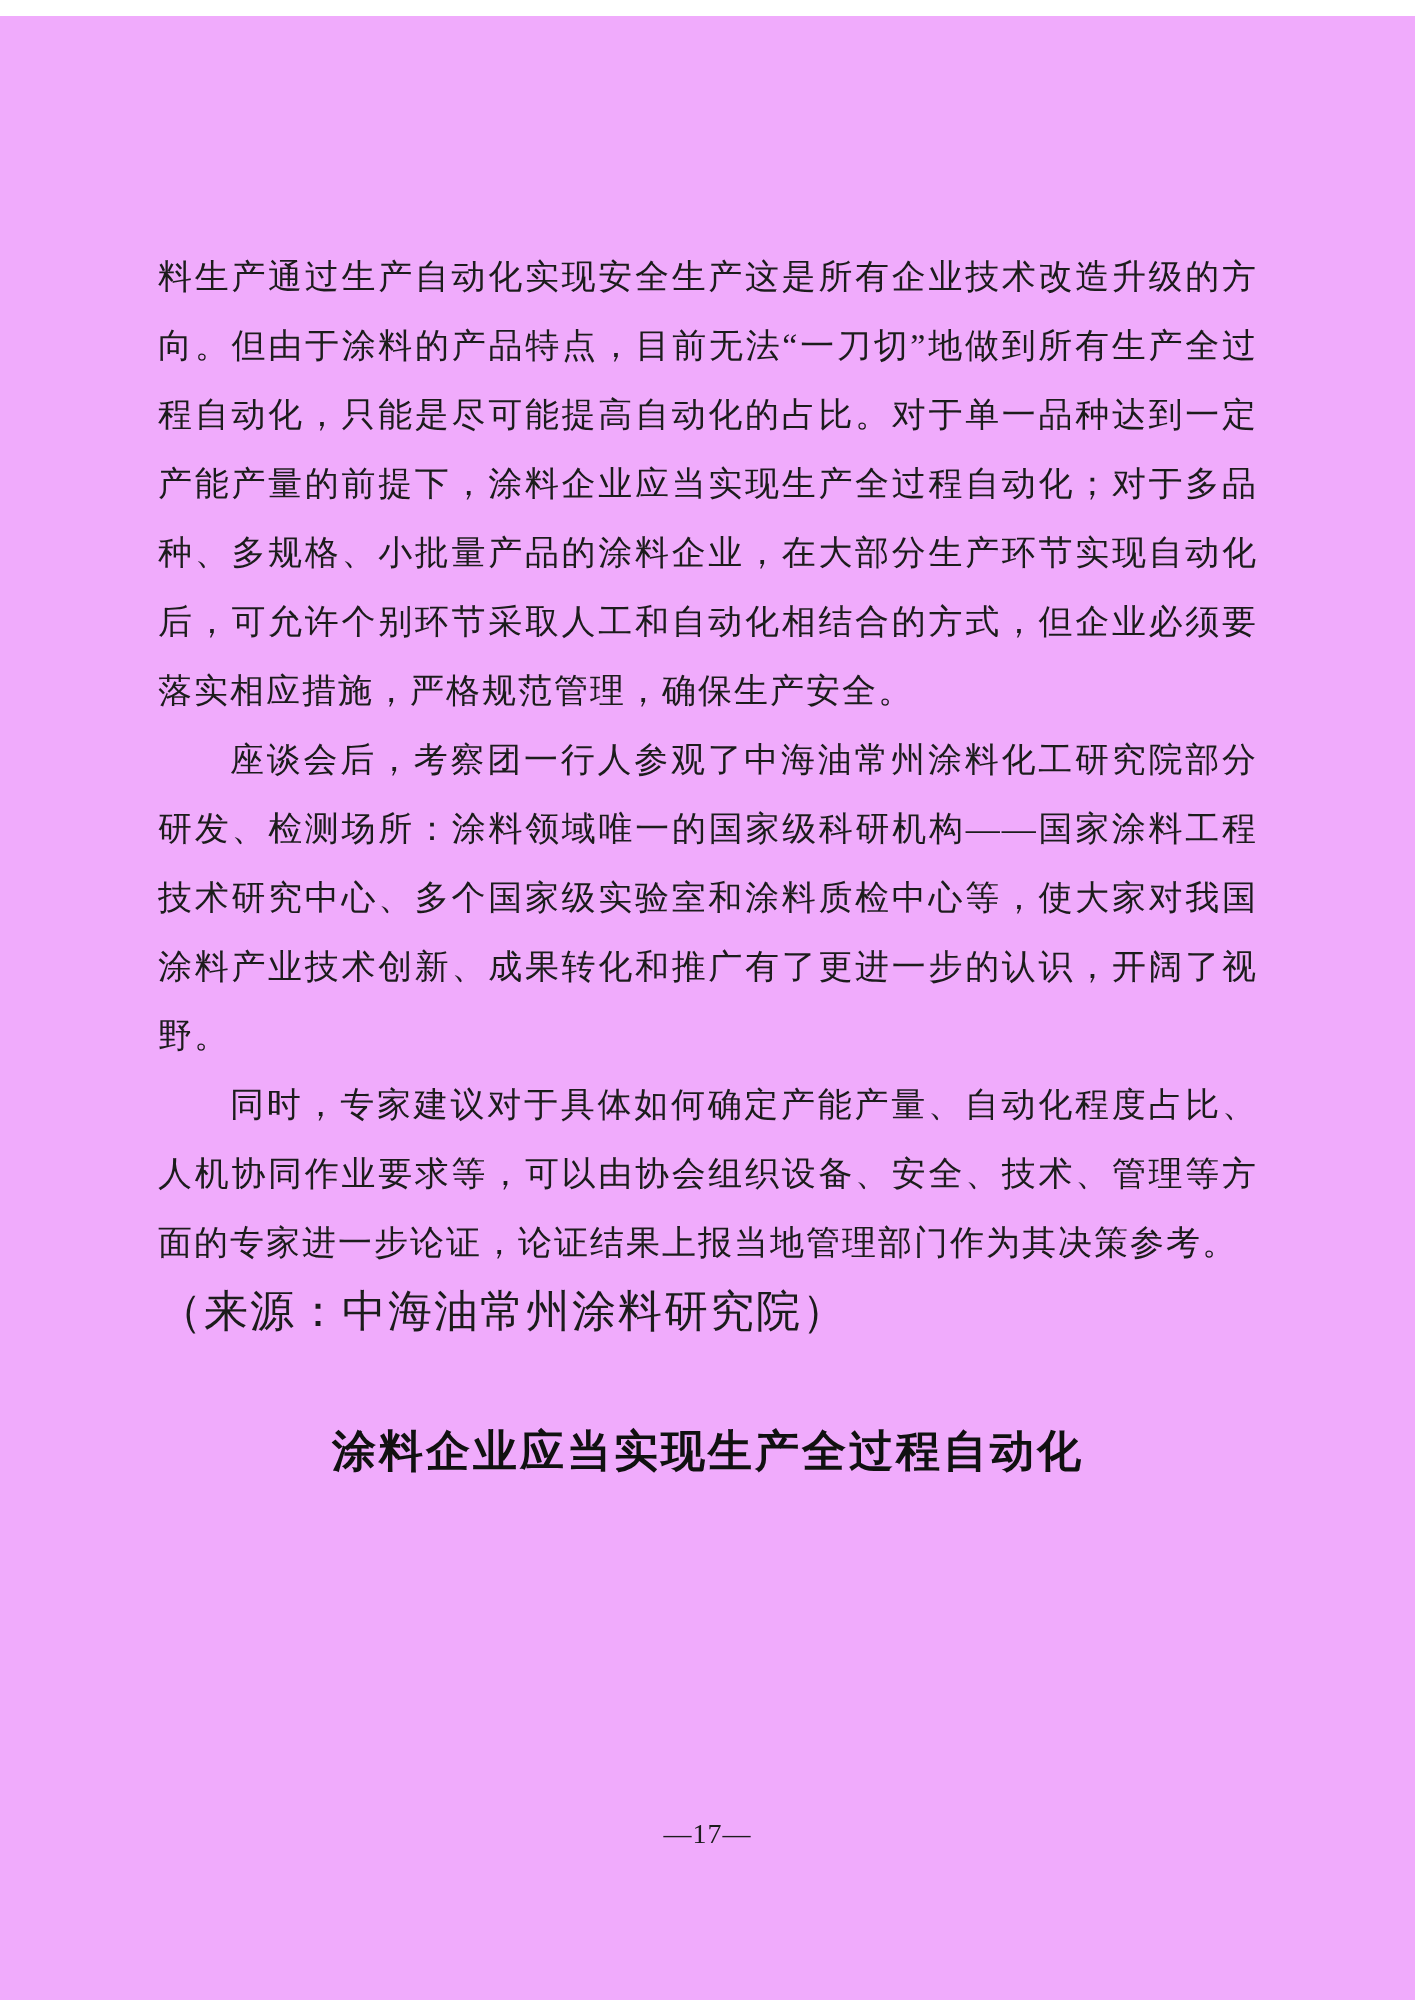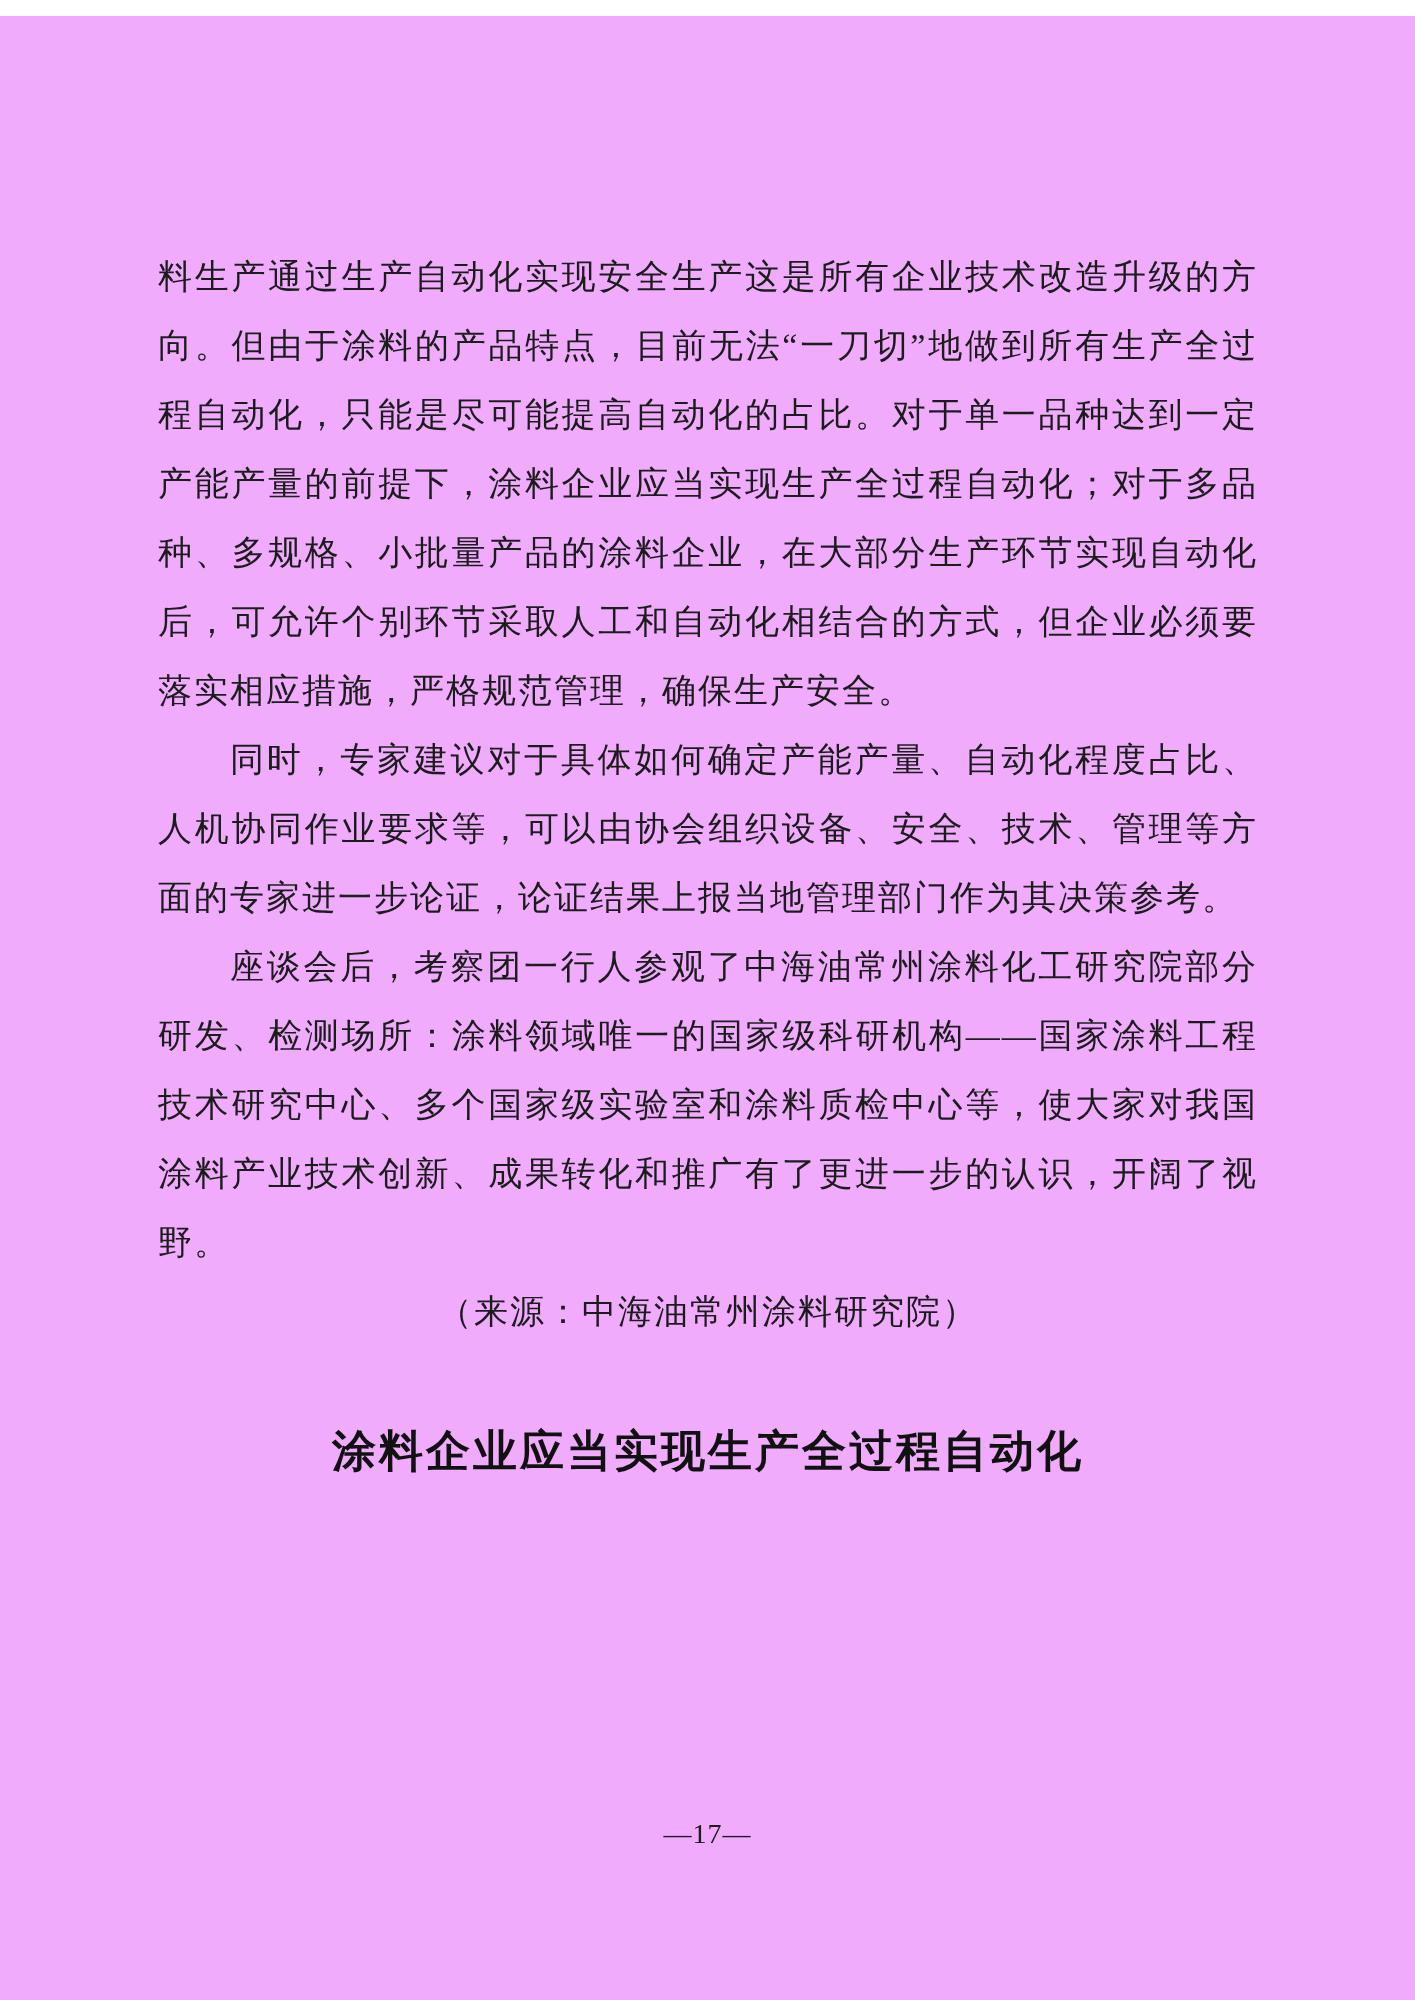--- a/index.html
+++ b/index.html
@@ -28,24 +28,24 @@
     font-size: 34px;
     line-height: 69px;
     letter-spacing: 2px;
     text-align: justify;
     text-align-last: left;
   }
 
   .indent { text-indent: 72px; }
 
   .source-line {
-    font-size: 34px;
+    font-size: 44px;
     line-height: 69px;
     letter-spacing: 2px;
-    text-align: center;
+    text-align: left;
   }
 
   .headline {
     font-size: 44px;
     font-weight: bold;
     letter-spacing: 3px;
     text-align: center;
     margin-top: 76px;
     color: #111111;
   }
@@ -73,23 +73,23 @@
 </style>
 </head>
 <body>
 
 <div class="page">
 
   <div class="content">
 
     <p class="body-text">料生产通过生产自动化实现安全生产这是所有企业技术改造升级的方向。但由于涂料的产品特点，目前无法“一刀切”地做到所有生产全过程自动化，只能是尽可能提高自动化的占比。对于单一品种达到一定产能产量的前提下，涂料企业应当实现生产全过程自动化；对于多品种、多规格、小批量产品的涂料企业，在大部分生产环节实现自动化后，可允许个别环节采取人工和自动化相结合的方式，但企业必须要落实相应措施，严格规范管理，确保生产安全。</p>
 
+    <p class="body-text indent">座谈会后，考察团一行人参观了中海油常州涂料化工研究院部分研发、检测场所：涂料领域唯一的国家级科研机构——国家涂料工程技术研究中心、多个国家级实验室和涂料质检中心等，使大家对我国涂料产业技术创新、成果转化和推广有了更进一步的认识，开阔了视野。</p>
+
     <p class="body-text indent">同时，专家建议对于具体如何确定产能产量、自动化程度占比、人机协同作业要求等，可以由协会组织设备、安全、技术、管理等方面的专家进一步论证，论证结果上报当地管理部门作为其决策参考。</p>
-
-    <p class="body-text indent">座谈会后，考察团一行人参观了中海油常州涂料化工研究院部分研发、检测场所：涂料领域唯一的国家级科研机构——国家涂料工程技术研究中心、多个国家级实验室和涂料质检中心等，使大家对我国涂料产业技术创新、成果转化和推广有了更进一步的认识，开阔了视野。</p>
 
     <p class="source-line">（来源：中海油常州涂料研究院）</p>
 
     <h1 class="headline">涂料企业应当实现生产全过程自动化</h1>
 
 
 
   </div>
 
   <div class="page-number">—17—</div>

